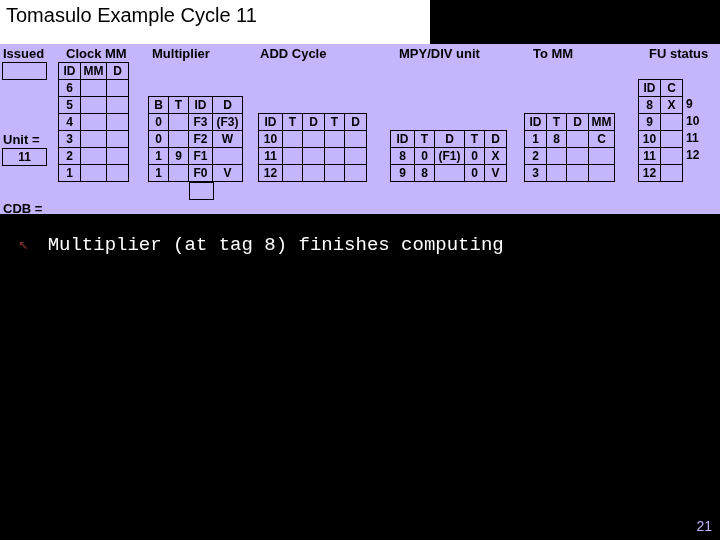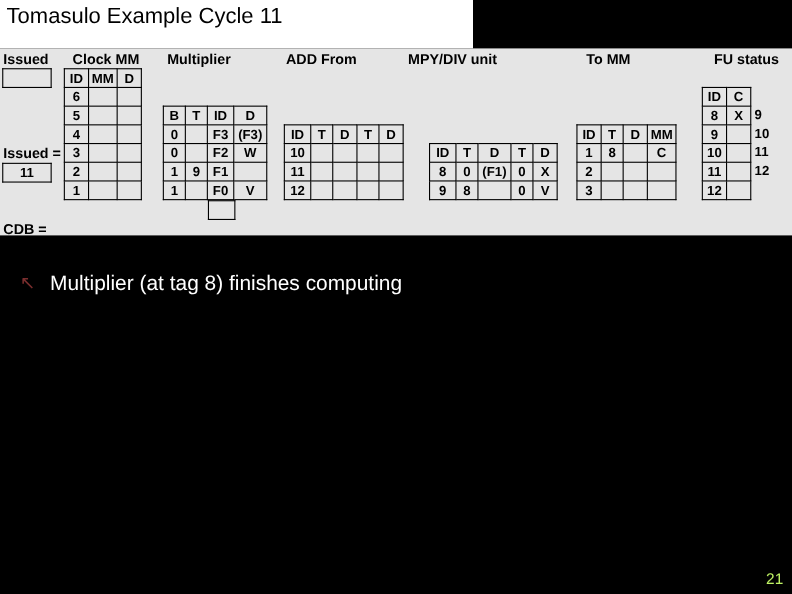--- a/index.html
+++ b/index.html
@@ -15,21 +15,21 @@
   .title {
     background: #fff;
     color: #000;
     font-size: 20px;
     font-weight: 400;
     padding: 4px 6px 4px 6px;
     height: 44px;
     width: 430px;
   }
   .diagram {
-    background: #e5e5e5;
+    background: #c4b5fd;
     width: 720px;
     height: 170px;
     position: relative;
     font-family: "Arial Narrow", Arial, sans-serif;
     font-stretch: condensed;
     font-weight: 700;
     font-size: 13px;
   }
   .hcell {
     position: absolute;
@@ -45,65 +45,65 @@
     border: 1px solid #000;
     text-align: center;
     padding: 0;
     height: 17px;
     font-weight: 700;
     font-size: 12px;
     line-height: 15px;
   }
   .nb td { border: none; height: 17px; }
   .bullet-row {
-    margin-top: 34px;
+    margin-top: 20px;
     color: #fff;
     font-size: 19px;
-    font-family: Liberation Sans, sans-serif;
+    font-family: Liberation Mono, monospace;
     padding-left: 18px;
   }
   .bullet-icon {
     color: #7a2e2e;
     font-size: 17px;
     margin-right: 8px;
     display: inline-block;
     transform: translateY(-1px);
   }
   .pagenum {
     position: absolute;
     right: 8px;
     bottom: 6px;
-    color: #bef264;
+    color: #c4b5fd;
     font-size: 14px;
   }
 </style>
 </head>
 <body>
 
 <div class="title">Tomasulo Example Cycle 11</div>
 
 <div class="diagram">
 
   <div class="hcell" style="left:3px; top:2px">Issued</div>
   <div class="hcell" style="left:66px; top:2px">Clock MM</div>
   <div class="hcell" style="left:152px; top:2px">Multiplier</div>
-  <div class="hcell" style="left:260px; top:2px">ADD From</div>
-  <div class="hcell" style="left:371px; top:2px">MPY/DIV unit</div>
+  <div class="hcell" style="left:260px; top:2px">ADD Cycle</div>
+  <div class="hcell" style="left:399px; top:2px">MPY/DIV unit</div>
   <div class="hcell" style="left:533px; top:2px">To MM</div>
   <div class="hcell" style="left:649px; top:2px">FU status</div>
 
   <table class="tbl" style="left:2px; top:18px">
     <tbody>
         <tr>
           <td style="width:44px">&nbsp;</td>
         </tr>
   </tbody>
     </table>
 
-  <div class="hcell" style="left:3px; top:88px">Issued =</div>
+  <div class="hcell" style="left:3px; top:88px">Unit =</div>
   <table class="tbl" style="left:2px; top:104px">
     <tbody>
         <tr>
           <td style="width:44px">11</td>
         </tr>
   </tbody>
     </table>
 
   <div class="hcell" style="left:3px; top:157px">CDB =</div>
 

